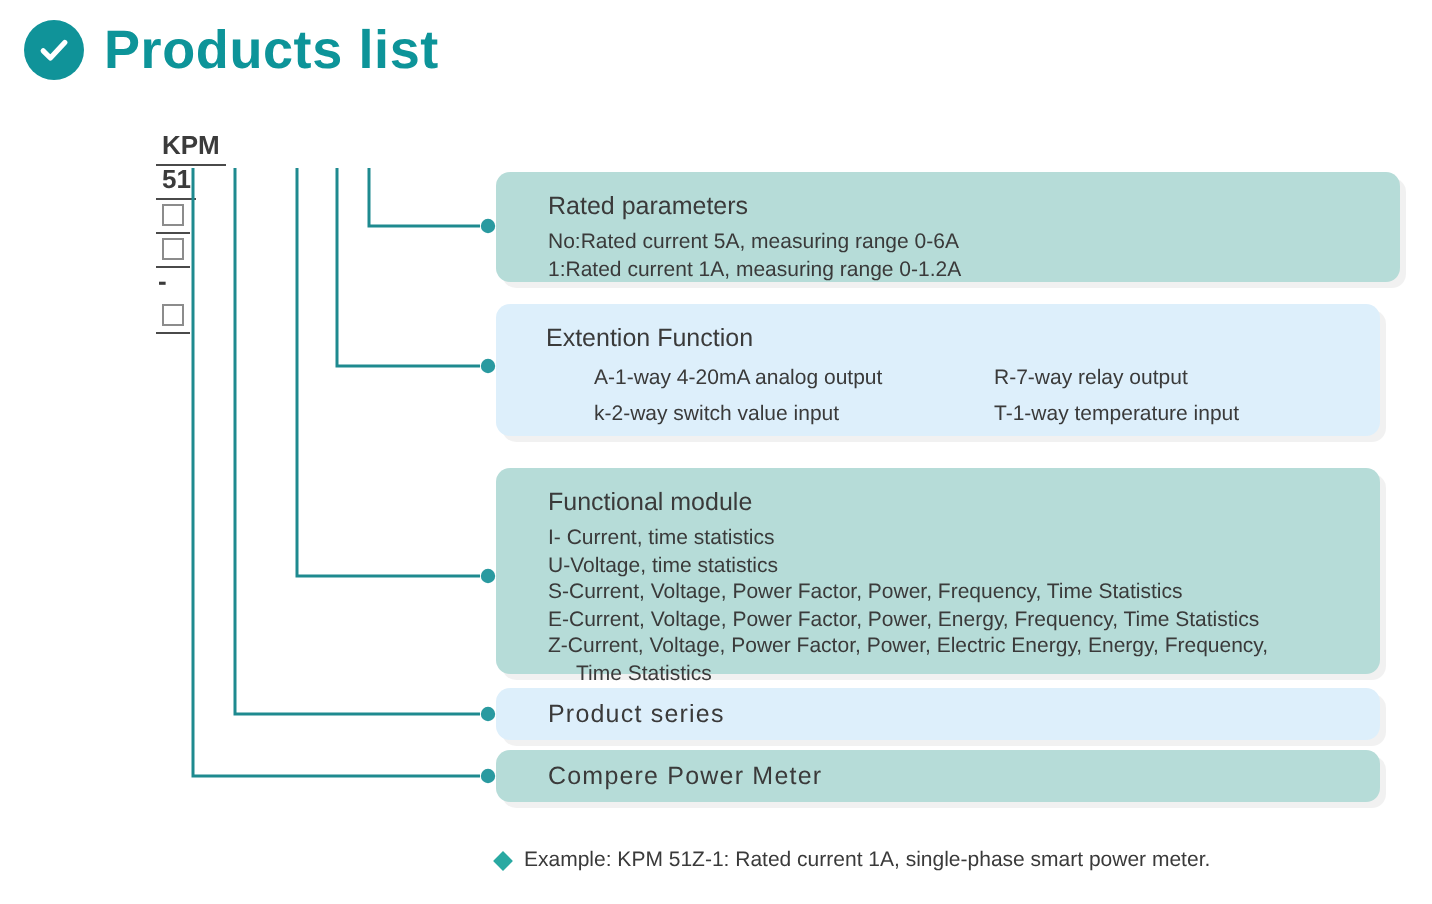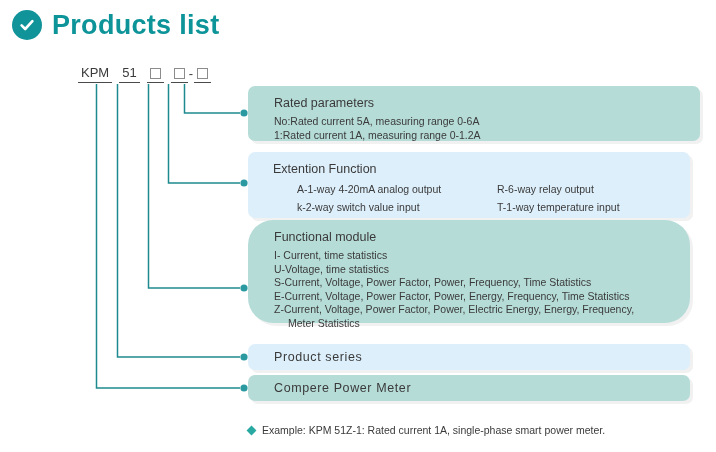--- a/index.html
+++ b/index.html
@@ -44,26 +44,27 @@
     white-space: nowrap;
     line-height: 1;
   }
 
   
   .model-code {
     position: absolute;
     left: 78px;
     top: 66px;
     display: flex;
-    align-items: center;
+    align-items: flex-start;
     gap: 0;
     font-size: 13px;
-    font-weight: normal;
+    font-weight: bold;
     color: #3b3b3b;
     white-space: nowrap;
+    flex-direction: column;
   }
   .code-seg {
     border-bottom: 1.6px solid #4a4a4a;
     padding: 0 3px 3px 3px;
     line-height: 13px;
     text-align: center;
   }
   .code-gap { width: 7px; }
   .sq {
     display: inline-block;
@@ -206,41 +207,41 @@
   <div class="box-line">1:Rated current 1A, measuring range 0-1.2A</div>
 </div>
 
 <div class="box blue" style="top:152px; width:442px; height:66px;">
   <div class="box-title">Extention Function</div>
   <div class="two-col ext-row">
     <div class="col-a">
       <div class="box-line">A-1-way 4-20mA analog output</div>
     </div>
     <div class="col-b">
-      <div class="box-line">R-6-way relay output</div>
+      <div class="box-line">R-7-way relay output</div>
     </div>
   </div>
   <div class="two-col ext-row">
     <div class="col-a">
       <div class="box-line">k-2-way switch value input</div>
     </div>
     <div class="col-b">
       <div class="box-line">T-1-way temperature input</div>
     </div>
   </div>
 </div>
 
-<div class="box teal" style="top:220px; width:442px; height:103px;border-radius:25px;">
+<div class="box teal" style="top:234px; width:442px; height:103px;">
   <div class="box-title">Functional module</div>
   <div class="box-line">I- Current, time statistics</div>
   <div class="box-line">U-Voltage, time statistics</div>
   <div class="box-line">S-Current, Voltage, Power Factor, Power, Frequency, Time Statistics</div>
   <div class="box-line">E-Current, Voltage, Power Factor, Power, Energy, Frequency, Time Statistics</div>
   <div class="box-line">Z-Current, Voltage, Power Factor, Power, Electric Energy, Energy, Frequency,</div>
-  <div class="box-line indent">Meter Statistics</div>
+  <div class="box-line indent">Time Statistics</div>
 </div>
 
 <div class="box blue single" style="top:344px; width:442px; height:26px;">
   <div class="box-title">Product series</div>
 </div>
 
 <div class="box teal single" style="top:375px; width:442px; height:26px;">
   <div class="box-title">Compere  Power  Meter</div>
 </div>
 

